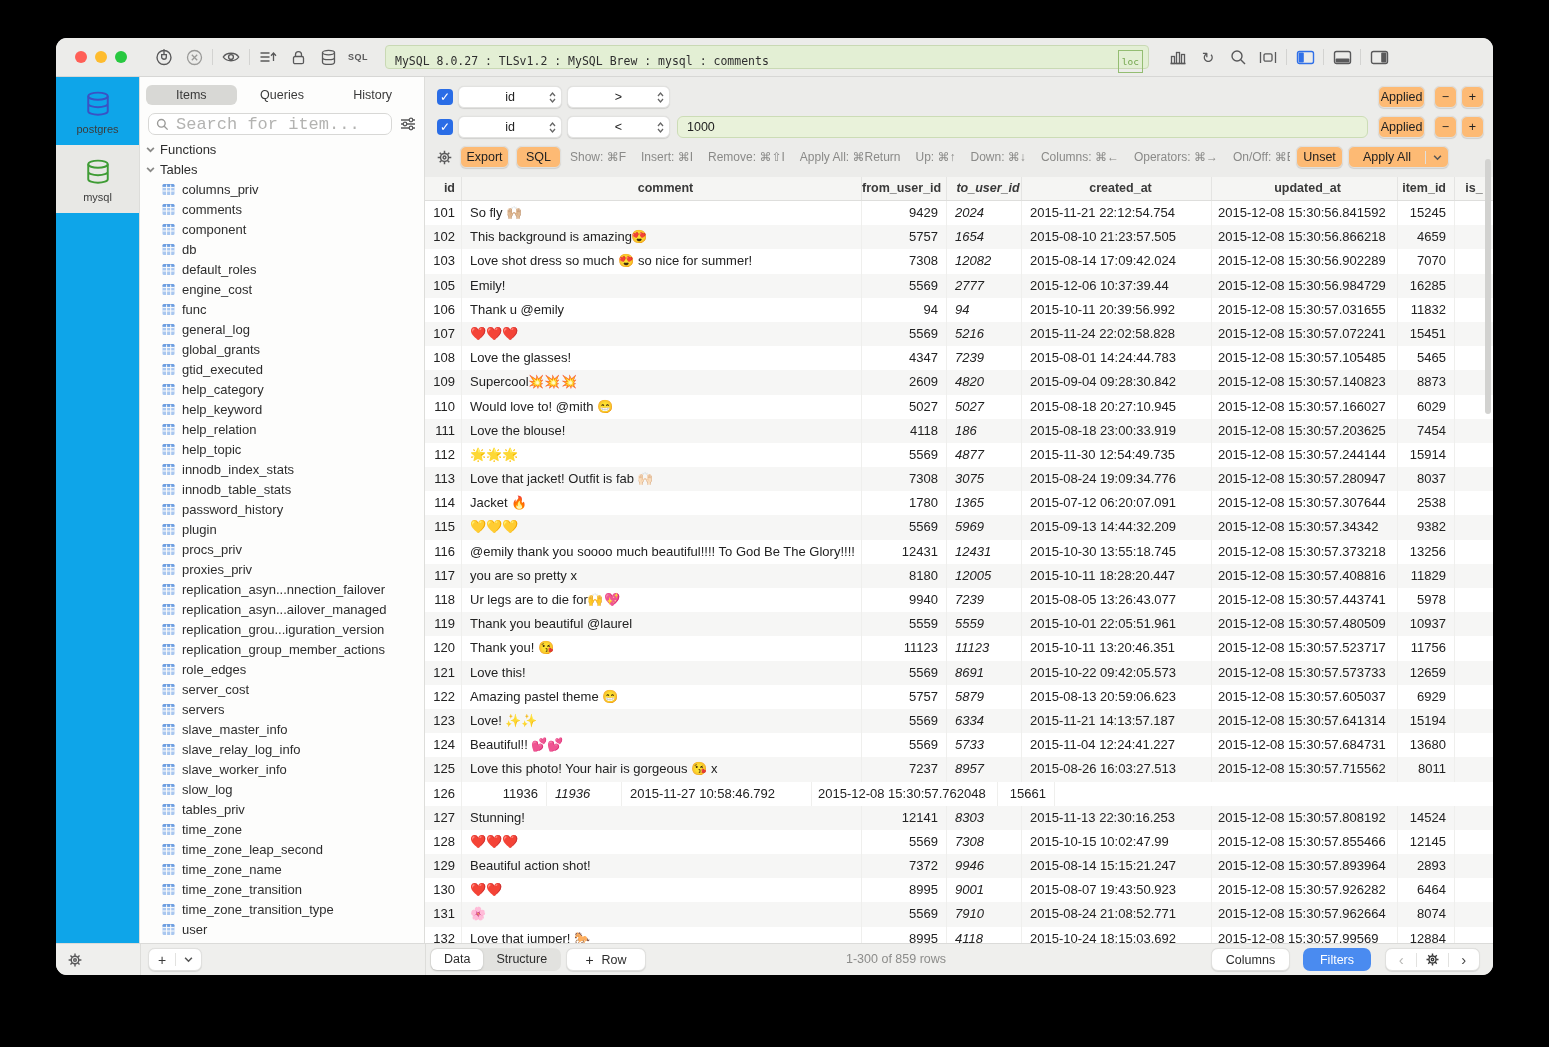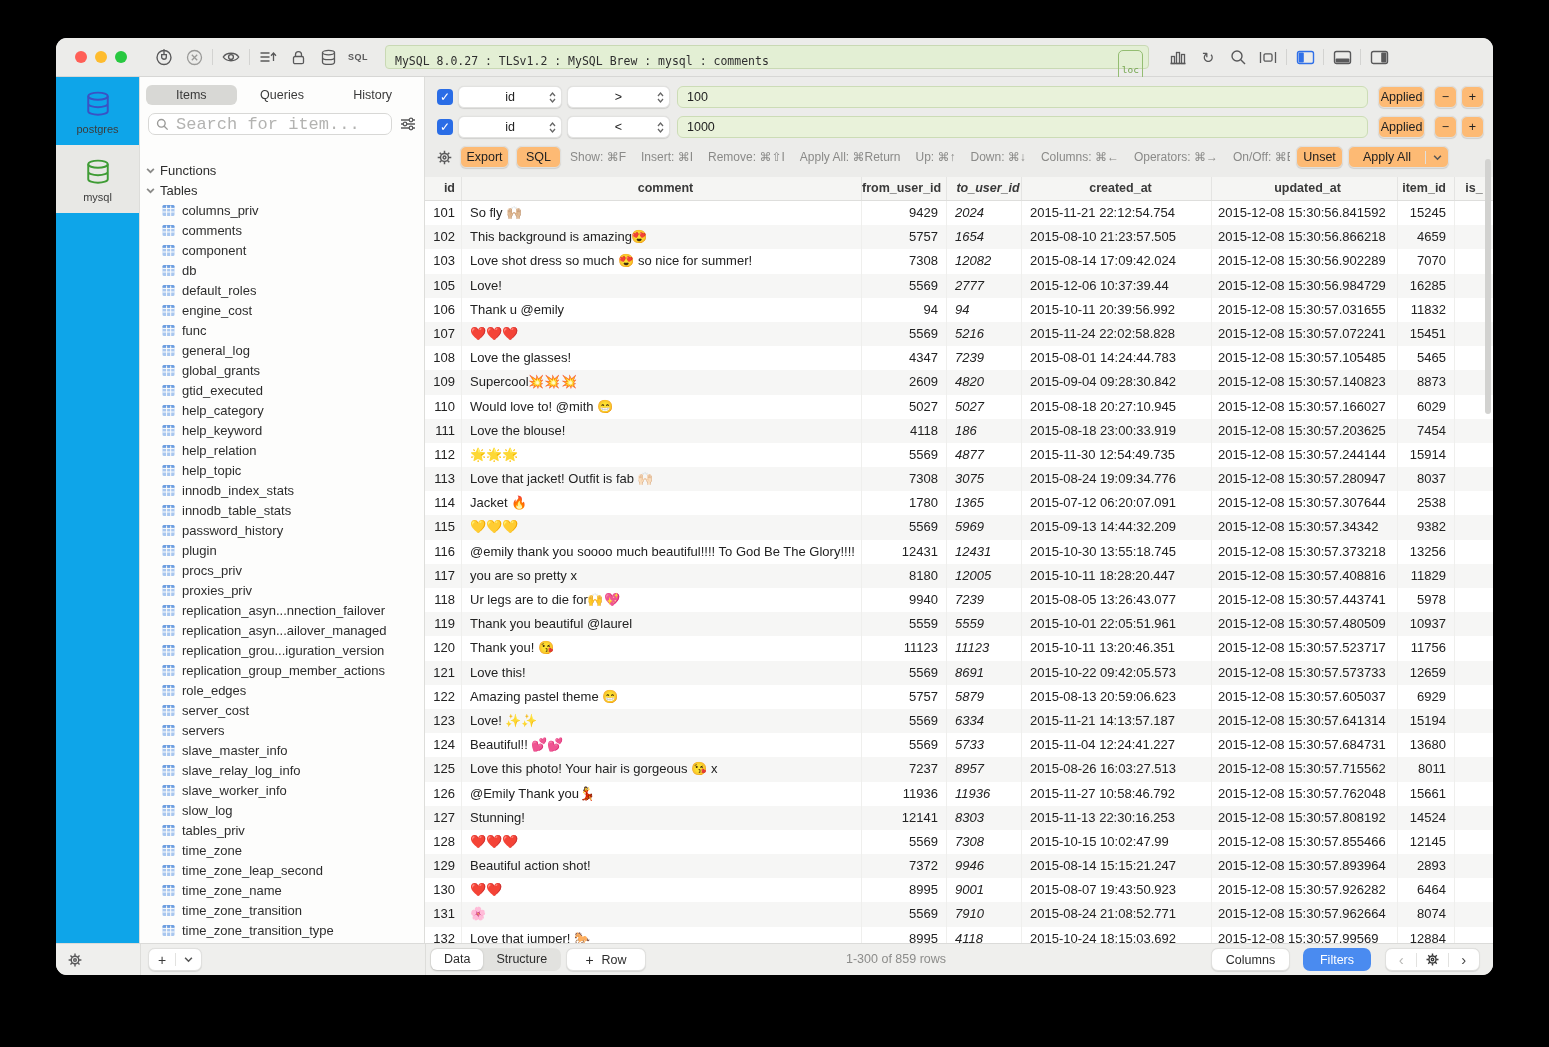--- a/index.html
+++ b/index.html
@@ -14,41 +14,41 @@
   .tl{width:12px;height:12px;border-radius:50%;}
   .tl.red{background:#ff5f57;} .tl.yellow{background:#febc2e;} .tl.green{background:#28c840;}
   .tbico{display:flex;align-items:center;justify-content:center;width:30px;height:24px;color:#59595a;}
   .tbico svg{display:block;}
   .tbsep{width:1px;height:16px;background:#d3d3d1;margin:0 3px;}
   .sql-label{font-size:9px;font-weight:bold;letter-spacing:.5px;color:#59595a;}
   .title-field{position:relative;margin-left:12px;width:764px;height:24px;background:#e3efd4;
                border:1px solid #c9d9b4;border-radius:4px;display:flex;align-items:center;box-sizing:border-box;}
   .title-text{font-family:"DejaVu Sans Mono",monospace;font-size:11.5px;color:#2e2e2e;margin-left:9px;white-space:nowrap;margin-top:8px;}
   .loc-badge{position:absolute;right:5px;top:4px;font-size:9.5px;color:#74a74e;border:1px solid #94bd72;
-             border-radius:5px;padding:12px 3px;line-height:13px;font-family:"DejaVu Sans Mono",monospace;}
+             border-radius:0;padding:4px 3px;line-height:13px;font-family:"DejaVu Sans Mono",monospace;}
   .tb-right{display:flex;align-items:center;margin-left:14px;}
   .glyph-refresh{font-size:15px;color:#59595a;line-height:1;}
   
   .wbody{display:flex;height:868px;}
   .rail{position:relative;width:84px;background:#0ea5e9;border-right:1px solid #ddddda;box-sizing:border-box;}
   .conn{display:flex;flex-direction:column;align-items:center;padding:14px 0 10px 0;}
   .conn.selected{background:#e8e8e5;}
   .conn-label{font-size:11px;color:#3c3c3c;margin-top:6px;}
   .sidebar{position:relative;width:285px;background:#fdfdfc;border-right:1px solid #ddddda;box-sizing:border-box;}
   .sbtabs{display:flex;margin:8px 6px 0 6px;height:20px;}
   .sbtab{flex:1;text-align:center;font-size:12.5px;color:#3a3a3a;line-height:20px;border-radius:6px;}
   .sbtab.active{background:#d8d8d5;}
   .searchrow{position:absolute;left:8px;right:8px;top:36px;height:22px;display:flex;align-items:center;}
   .searchbox{flex:1;height:22px;background:#fff;border:1px solid #d8d8d6;border-radius:7px;
              display:flex;align-items:center;box-sizing:border-box;}
   .searchbox input{border:none;outline:none;background:transparent;font-size:17px;color:#333;
                    font-family:Liberation Mono, monospace;width:100%;}
   .searchbox input::placeholder{color:#b3b3b1;}
   .sliders-ico{margin-left:8px;}
-  .tree{position:absolute;left:0;right:0;top:62px;bottom:0;overflow:hidden;margin-top:21px;}
+  .tree{position:absolute;left:0;right:0;top:62px;bottom:0;overflow:hidden;}
   .tree-group{display:flex;align-items:center;height:20px;padding-left:6px;font-size:13px;color:#2d2d2d;}
   .tree-group .chev{margin-right:5px;display:flex;}
   .tree-item{display:flex;align-items:center;height:20px;padding-left:22px;font-size:13px;color:#2d2d2d;white-space:nowrap;}
   .tree-item svg{margin-right:7px;flex:none;}
   
   .main{position:relative;flex:1;background:#ececea;overflow:hidden;}
   .frow{position:absolute;left:0;height:22px;}
   .cb{position:absolute;width:16px;height:16px;background:#2a6de6;border-radius:4px;color:#fff;
       font-size:12px;line-height:16px;text-align:center;top:3px;}
   .selectbox{position:absolute;top:0;height:22px;background:#fff;border-radius:6px;border:1px solid #e2e2e0;
@@ -779,23 +779,20 @@
             </span>
           </div>
           <div class="selectbox" style="left:142px;width:103px">
             <span>&gt;</span>
             <span class="stepper">
               <svg width="7" height="13" viewBox="0 0 7 13" fill="none" stroke="#666" stroke-width="1.3">
                   <path d="M1 5 L3.5 2 L6 5 M1 8 L3.5 11 L6 8"></path>
                 </svg>
             </span>
           </div>
-          <div class="greeninput" style="left:252px;width:691px">
-            <span>100</span>
-          </div>
           <div class="wbtn" style="left:953px;width:47px">
               <span>Applied</span>
             </div>
           <div class="wbtn" style="left:1009px;width:23px">
               <span>−</span>
             </div>
           <div class="wbtn" style="left:1036px;width:23px">
               <span>+</span>
             </div>
         </div>
@@ -906,21 +903,21 @@
                 <div class="tc c1">Love shot dress so much 😍 so nice for summer!</div>
                 <div class="tc c2">7308</div>
                 <div class="tc c3">12082</div>
                 <div class="tc c4">2015-08-14 17:09:42.024</div>
                 <div class="tc c5">2015-12-08 15:30:56.902289</div>
                 <div class="tc c6">7070</div>
                 <div class="tc c7"></div>
               </div>
               <div class="trow">
                 <div class="tc c0">105</div>
-                <div class="tc c1">Love!</div>
+                <div class="tc c1">Emily!</div>
                 <div class="tc c2">5569</div>
                 <div class="tc c3">2777</div>
                 <div class="tc c4">2015-12-06 10:37:39.44</div>
                 <div class="tc c5">2015-12-08 15:30:56.984729</div>
                 <div class="tc c6">16285</div>
                 <div class="tc c7"></div>
               </div>
               <div class="trow">
                 <div class="tc c0">106</div>
                 <div class="tc c1">Thank u @emily</div>
@@ -1116,21 +1113,20 @@
                 <div class="tc c1">Love this photo! Your hair is gorgeous 😘 x</div>
                 <div class="tc c2">7237</div>
                 <div class="tc c3">8957</div>
                 <div class="tc c4">2015-08-26 16:03:27.513</div>
                 <div class="tc c5">2015-12-08 15:30:57.715562</div>
                 <div class="tc c6">8011</div>
                 <div class="tc c7"></div>
               </div>
               <div class="trow">
                 <div class="tc c0">126</div>
-                <div class="tc c1">@Emily Thank you💃</div>
                 <div class="tc c2">11936</div>
                 <div class="tc c3">11936</div>
                 <div class="tc c4">2015-11-27 10:58:46.792</div>
                 <div class="tc c5">2015-12-08 15:30:57.762048</div>
                 <div class="tc c6">15661</div>
                 <div class="tc c7"></div>
               </div>
               <div class="trow">
                 <div class="tc c0">127</div>
                 <div class="tc c1">Stunning!</div>

